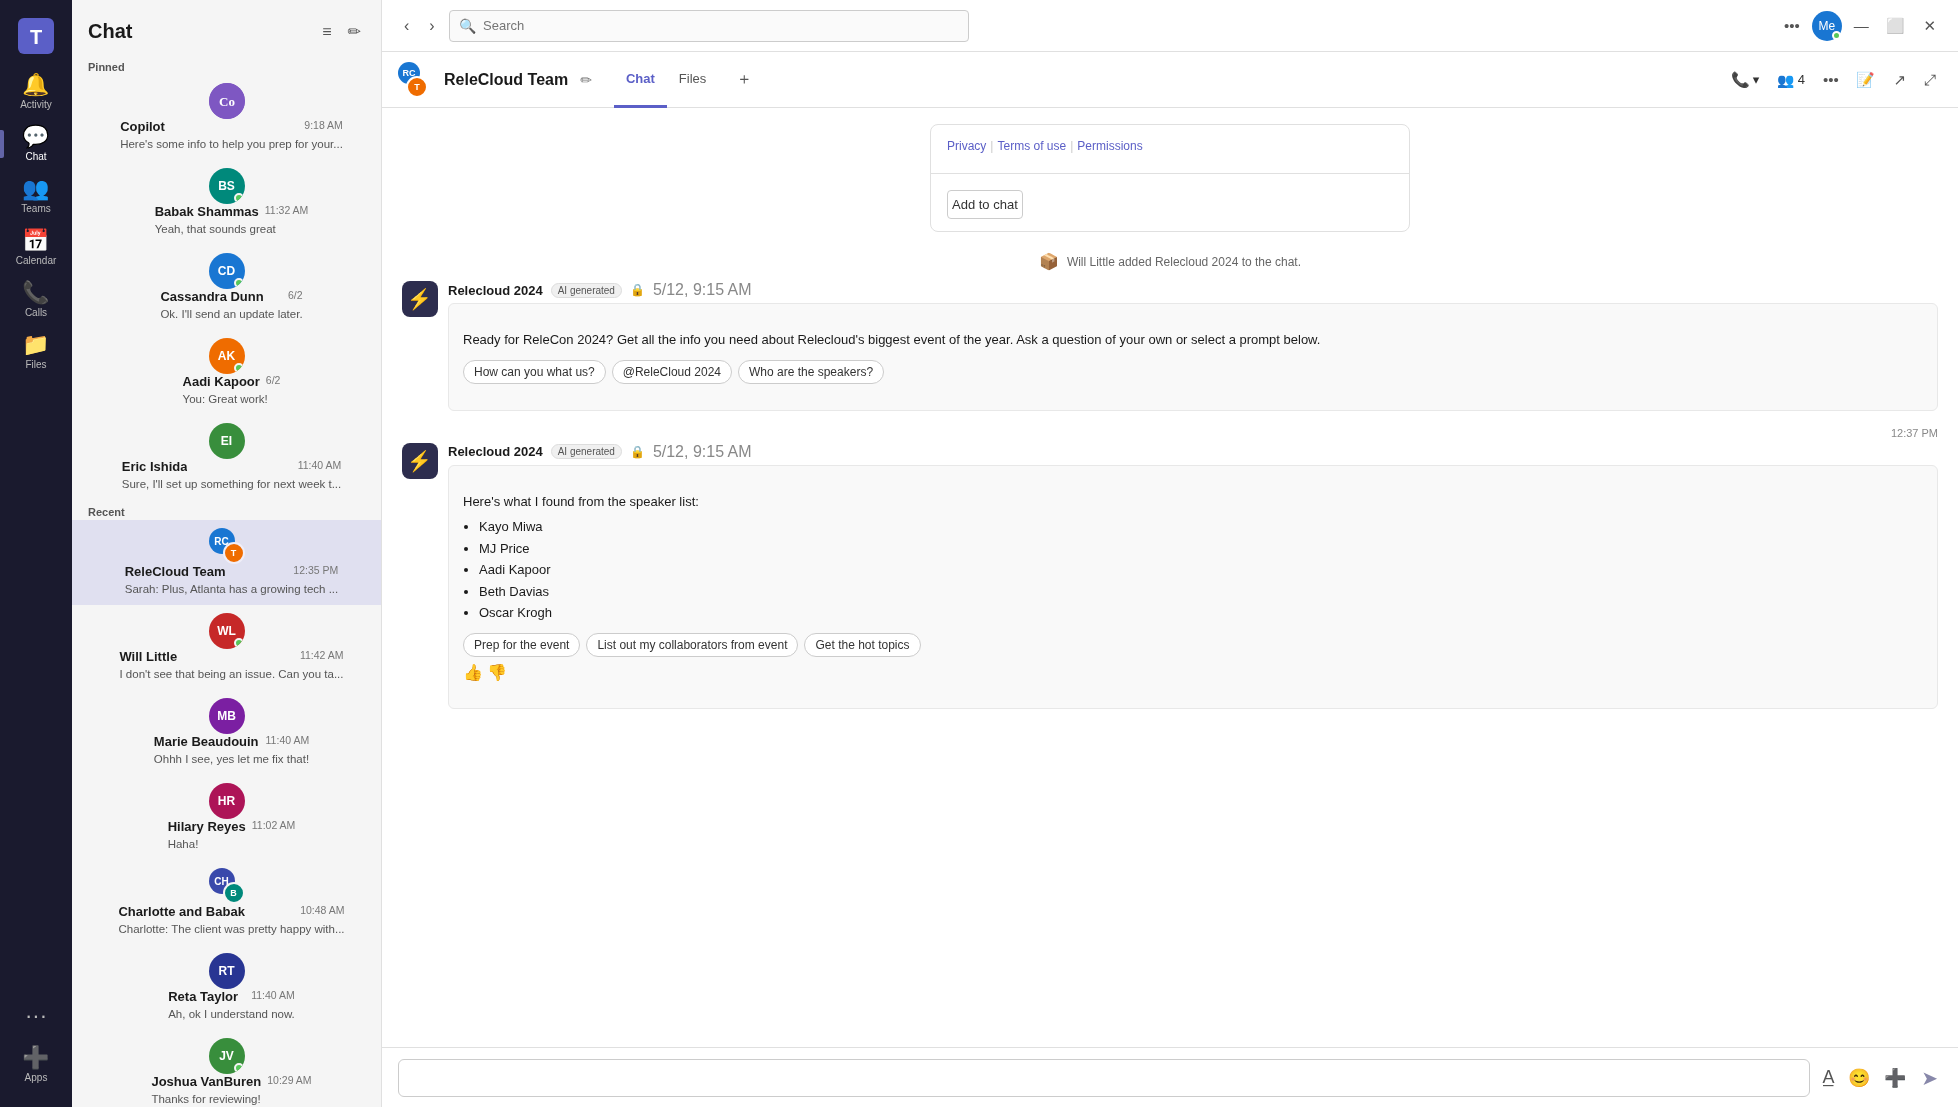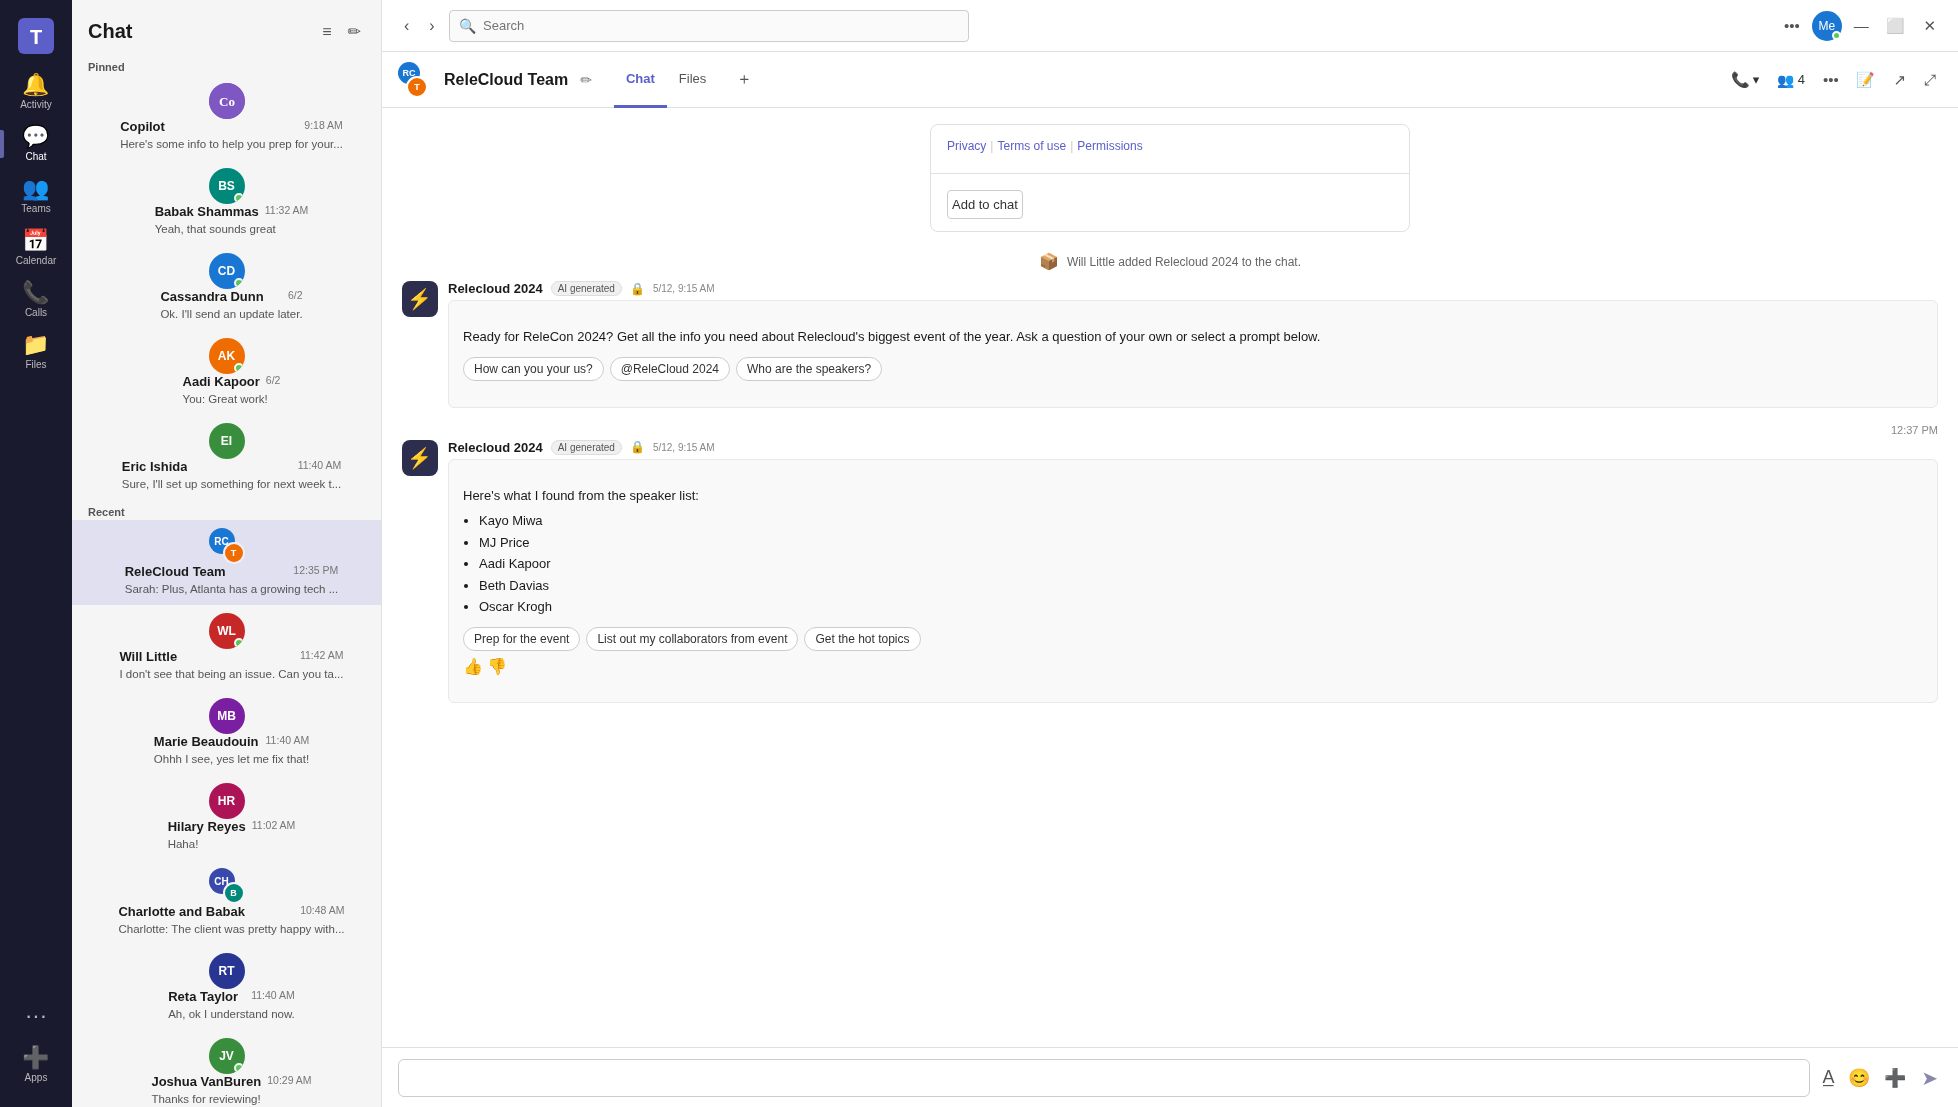--- a/index.html
+++ b/index.html
@@ -255,21 +255,21 @@
     }
     .bot-msg-content { flex: 1; }
     .bot-msg-meta { display: flex; align-items: center; gap: 8px; margin-bottom: 4px; }
     .bot-msg-name { font-size: 13px; font-weight: 600; color: #1a1a1a; }
     .ai-badge {
       font-size: 10px; padding: 1px 6px;
       background: #f0f0f0; border-radius: 10px; color: #555;
       border: 1px solid #ddd;
     }
     .lock-icon { font-size: 12px; color: #555; }
-    .bot-msg-time { font-size: 10px; color: #888; }
+    .bot-msg-time { font-size: 16px; color: #888; }
     .bot-msg-bubble {
       background: #f9f9f9;
       border: 1px solid #e8e8e8;
       border-radius: 6px;
       padding: 26px 14px;
       font-size: 13px; color: #1a1a1a; line-height: 1.5;
     }
     .bot-msg-bubble ul { margin: 6px 0 6px 16px; }
     .bot-msg-bubble li { margin-bottom: 2px; }
     .prompt-chips {
@@ -653,21 +653,21 @@
       <div class="bot-msg-content">
         <div class="bot-msg-meta">
           <span class="bot-msg-name">Relecloud 2024</span>
           <span class="ai-badge">AI generated</span>
           <span class="lock-icon">🔒</span>
           <span class="bot-msg-time">5/12, 9:15 AM</span>
         </div>
         <div class="bot-msg-bubble">
           <span>Ready for ReleCon 2024? Get all the info you need about Relecloud's biggest event of the year. Ask a question of your own or select a prompt below.</span>
           <div class="prompt-chips">
-            <button class="prompt-chip">How can you your us?</button>
+            <button class="prompt-chip">How can you what us?</button>
             <button class="prompt-chip">@ReleCloud 2024</button>
             <button class="prompt-chip">Who are the speakers?</button>
           </div>
         </div>
       </div>
     </div>
 
     <div>
       <div class="user-msg-time">12:37 PM</div>
     </div>

